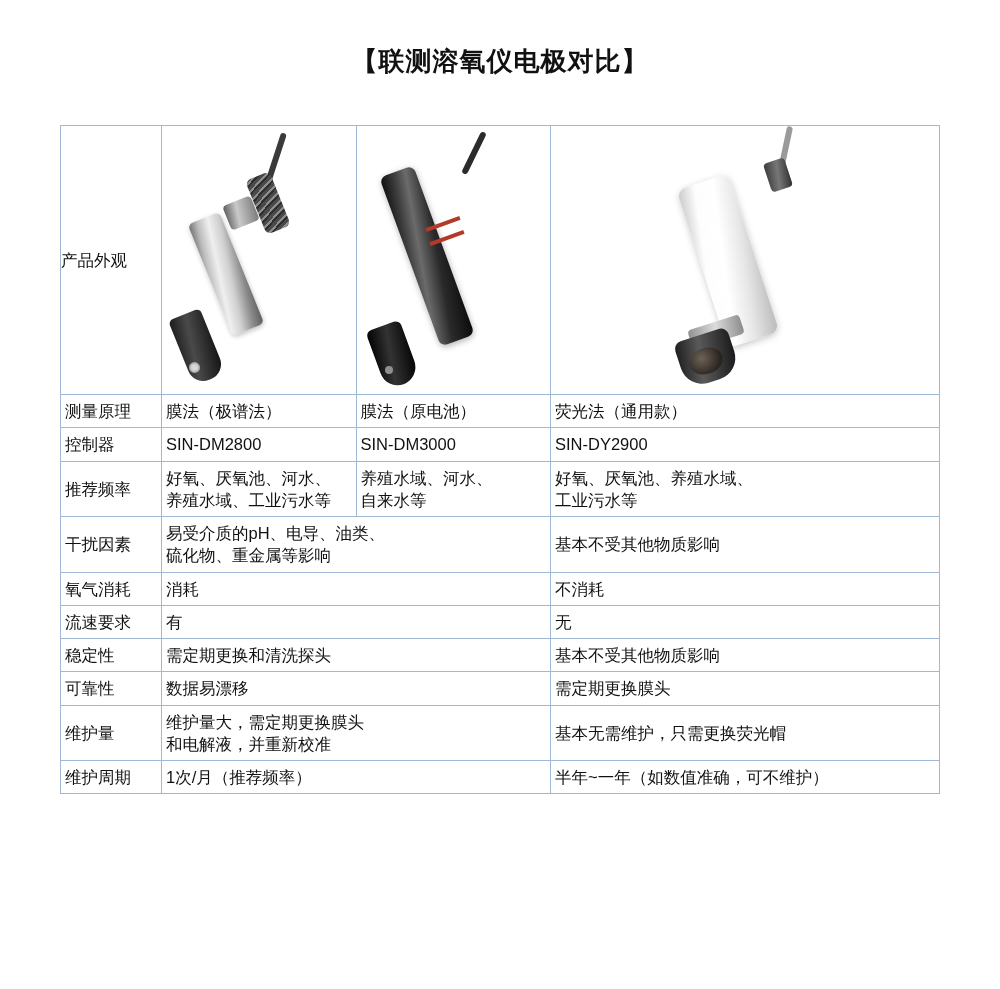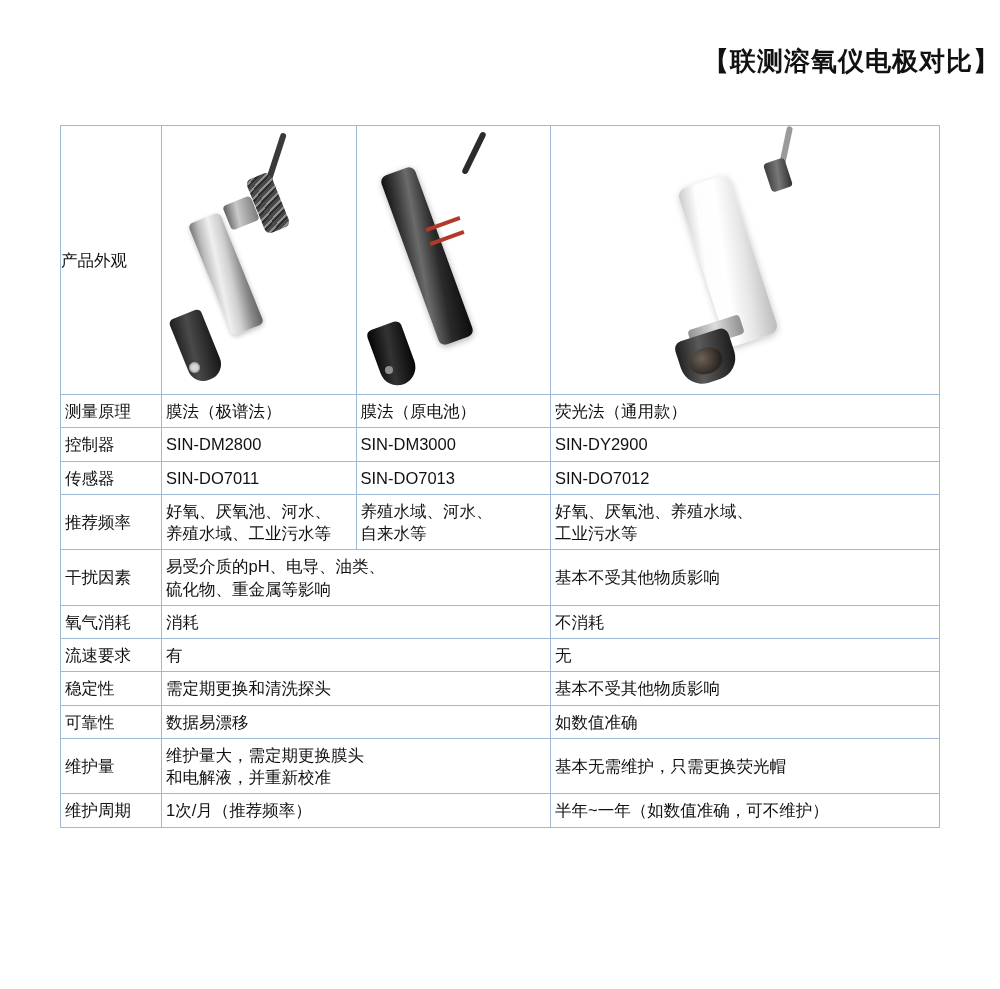--- a/index.html
+++ b/index.html
@@ -14,21 +14,21 @@
     color: #1a1a1a;
     overflow: hidden;
   }
   .page {
     position: relative;
     width: 1000px;
     height: 989px;
     box-sizing: border-box;
   }
   .page-title {
-    text-align: right;
+    text-align: center;
     font-size: 26px;
     font-weight: bold;
     color: #111111;
     letter-spacing: 1px;
     padding-top: 44px;
     padding-bottom: 10px;
   }
   .table-wrap {
     position: absolute;
     left: 60px;
@@ -326,26 +326,20 @@
         <td colspan="2">荧光法（通用款）</td>
       </tr>
 
       <tr>
         <td class="rowhead">控制器</td>
         <td>SIN-DM2800</td>
         <td>SIN-DM3000</td>
         <td colspan="2">SIN-DY2900</td>
       </tr>
 
-      <tr>
-        <td class="rowhead">传感器</td>
-        <td>SIN-DO7011</td>
-        <td>SIN-DO7013</td>
-        <td colspan="2">SIN-DO7012</td>
-      </tr>
 
       <tr>
         <td class="rowhead">推荐频率</td>
         <td class="cell-multi">好氧、厌氧池、河水、
 养殖水域、工业污水等</td>
         <td class="cell-multi">养殖水域、河水、
 自来水等</td>
         <td colspan="2" class="cell-multi">好氧、厌氧池、养殖水域、
 工业污水等</td>
       </tr>
@@ -371,21 +365,21 @@
 
       <tr>
         <td class="rowhead">稳定性</td>
         <td colspan="2">需定期更换和清洗探头</td>
         <td colspan="2">基本不受其他物质影响</td>
       </tr>
 
       <tr>
         <td class="rowhead">可靠性</td>
         <td colspan="2">数据易漂移</td>
-        <td colspan="2">如数值准确</td>
+        <td colspan="2">需定期更换膜头</td>
       </tr>
 
       <tr>
         <td class="rowhead">维护量</td>
         <td colspan="2" class="cell-multi">维护量大，需定期更换膜头
 和电解液，并重新校准</td>
         <td colspan="2" class="cell-multi">基本无需维护，只需更换荧光帽</td>
       </tr>
 
       <tr>

